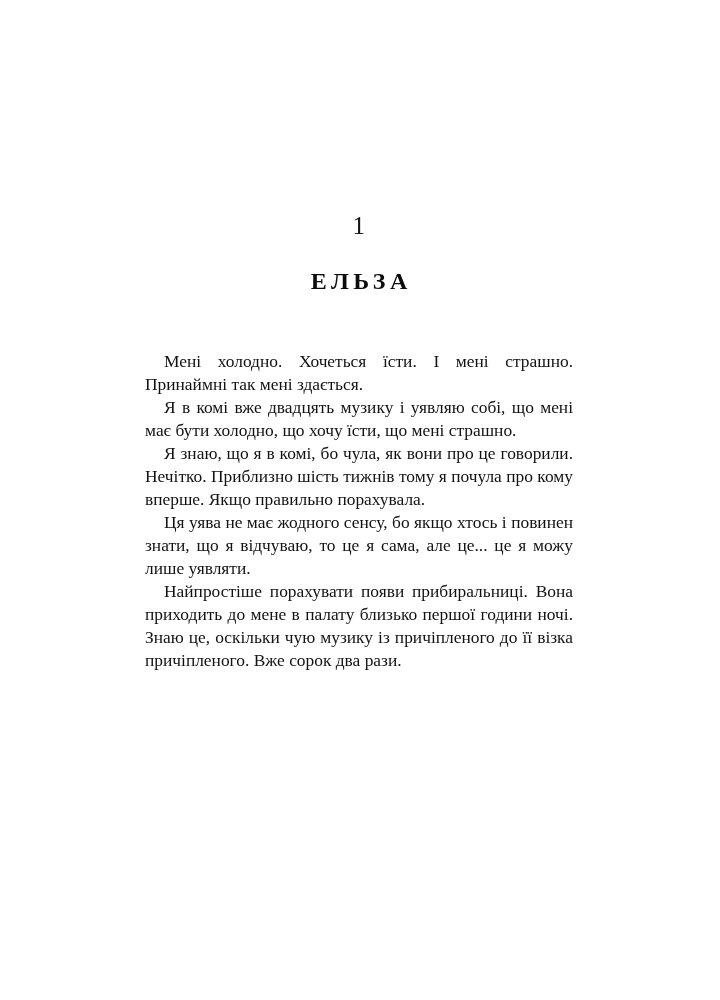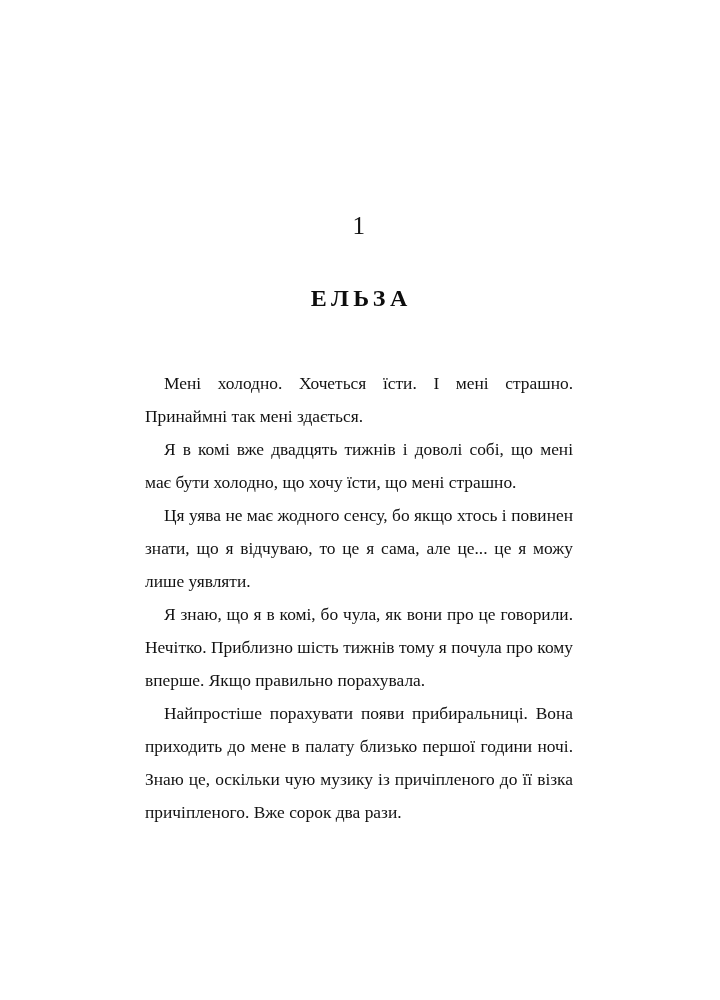--- a/index.html
+++ b/index.html
@@ -39,29 +39,29 @@
     font-family: "Liberation Serif", "DejaVu Serif", serif;
     letter-spacing: 0.5px;
   }
 
   .chapter-title {
     text-align: center;
     font-size: 24px;
     font-weight: bold;
     letter-spacing: 4.5px;
     color: #0d0d0d;
-    margin-top: 47px;
+    margin-top: 30px;
     text-indent: 4.5px;
     font-family: "Liberation Serif", "DejaVu Serif", serif;
   }
 
   .body-text {
     margin-top: 55px;
     font-size: 17.4px;
-    line-height: 33px;
+    line-height: 23px;
     text-align: justify;
     color: #121212;
     -webkit-hyphens: none;
     hyphens: none;
   }
 
   .body-text p {
     margin: 0;
     text-indent: 19px;
     text-align: justify;
@@ -73,20 +73,20 @@
 
 <div class="page">
   <div class="content">
 
     <div class="chapter-number">1</div>
 
     <h1 class="chapter-title">ЕЛЬЗА</h1>
 
     <div class="body-text">
       <p>Мені холодно. Хочеться їсти. І мені страшно. Принаймні так мені здається.</p>
-      <p>Я в комі вже двадцять тижнів і доволі собі, що мені має бути холодно, що хочу їсти, що мені страшно.</p>
+      <p>Я в комі вже двадцять музику і уявляю собі, що мені має бути холодно, що хочу їсти, що мені страшно.</p>
+      <p>Я знаю, що я в комі, бо чула, як вони про це говорили. Нечітко. Приблизно шість тижнів тому я почула про кому вперше. Якщо правильно порахувала.</p>
       <p>Ця уява не має жодного сенсу, бо якщо хтось і повинен знати, що я відчуваю, то це я сама, але це... це я можу лише уявляти.</p>
-      <p>Я знаю, що я в комі, бо чула, як вони про це говорили. Нечітко. Приблизно шість тижнів тому я почула про кому вперше. Якщо правильно порахувала.</p>
       <p>Найпростіше порахувати появи прибиральниці. Вона приходить до мене в палату близько першої години ночі. Знаю це, оскільки чую музику із причіпленого до її візка причіпленого. Вже сорок два рази.</p>
     </div>
 
   </div>
 </div>
 
 </body></html>

